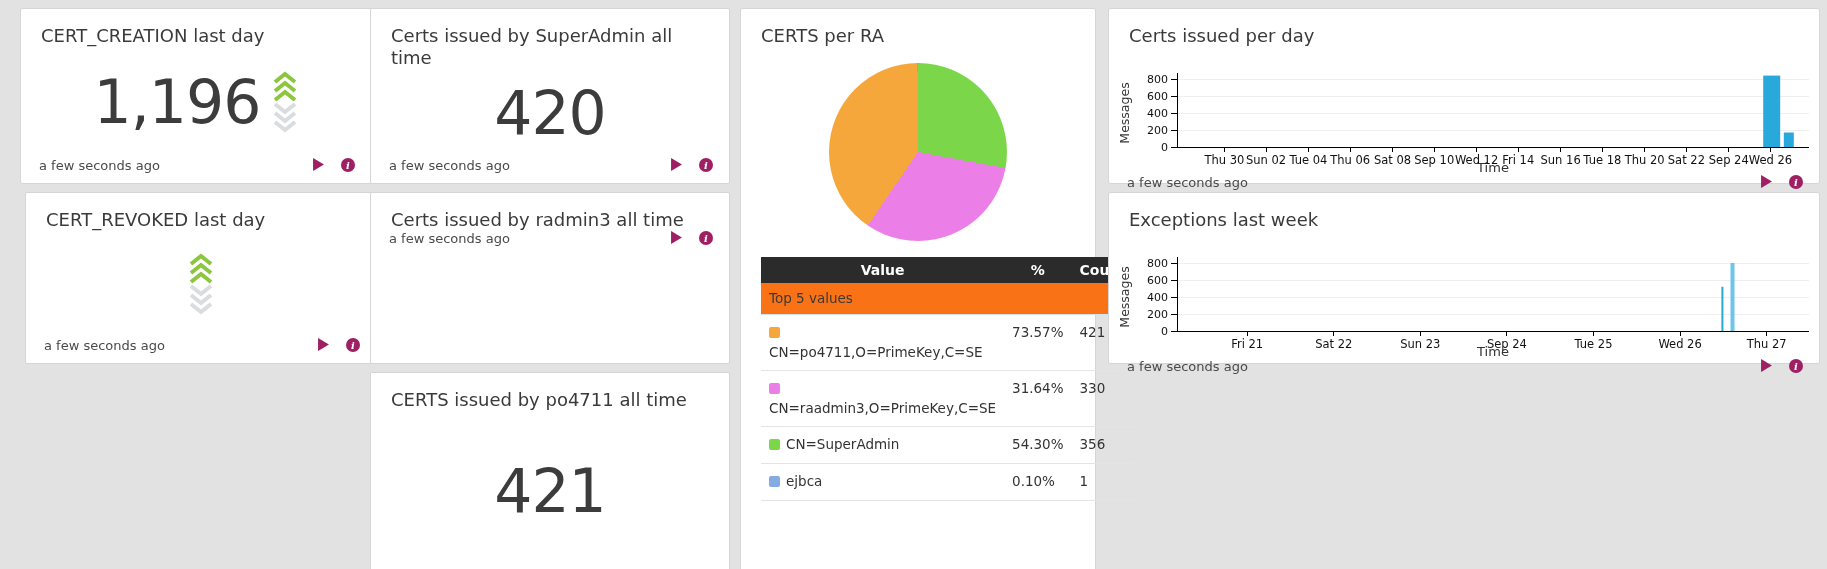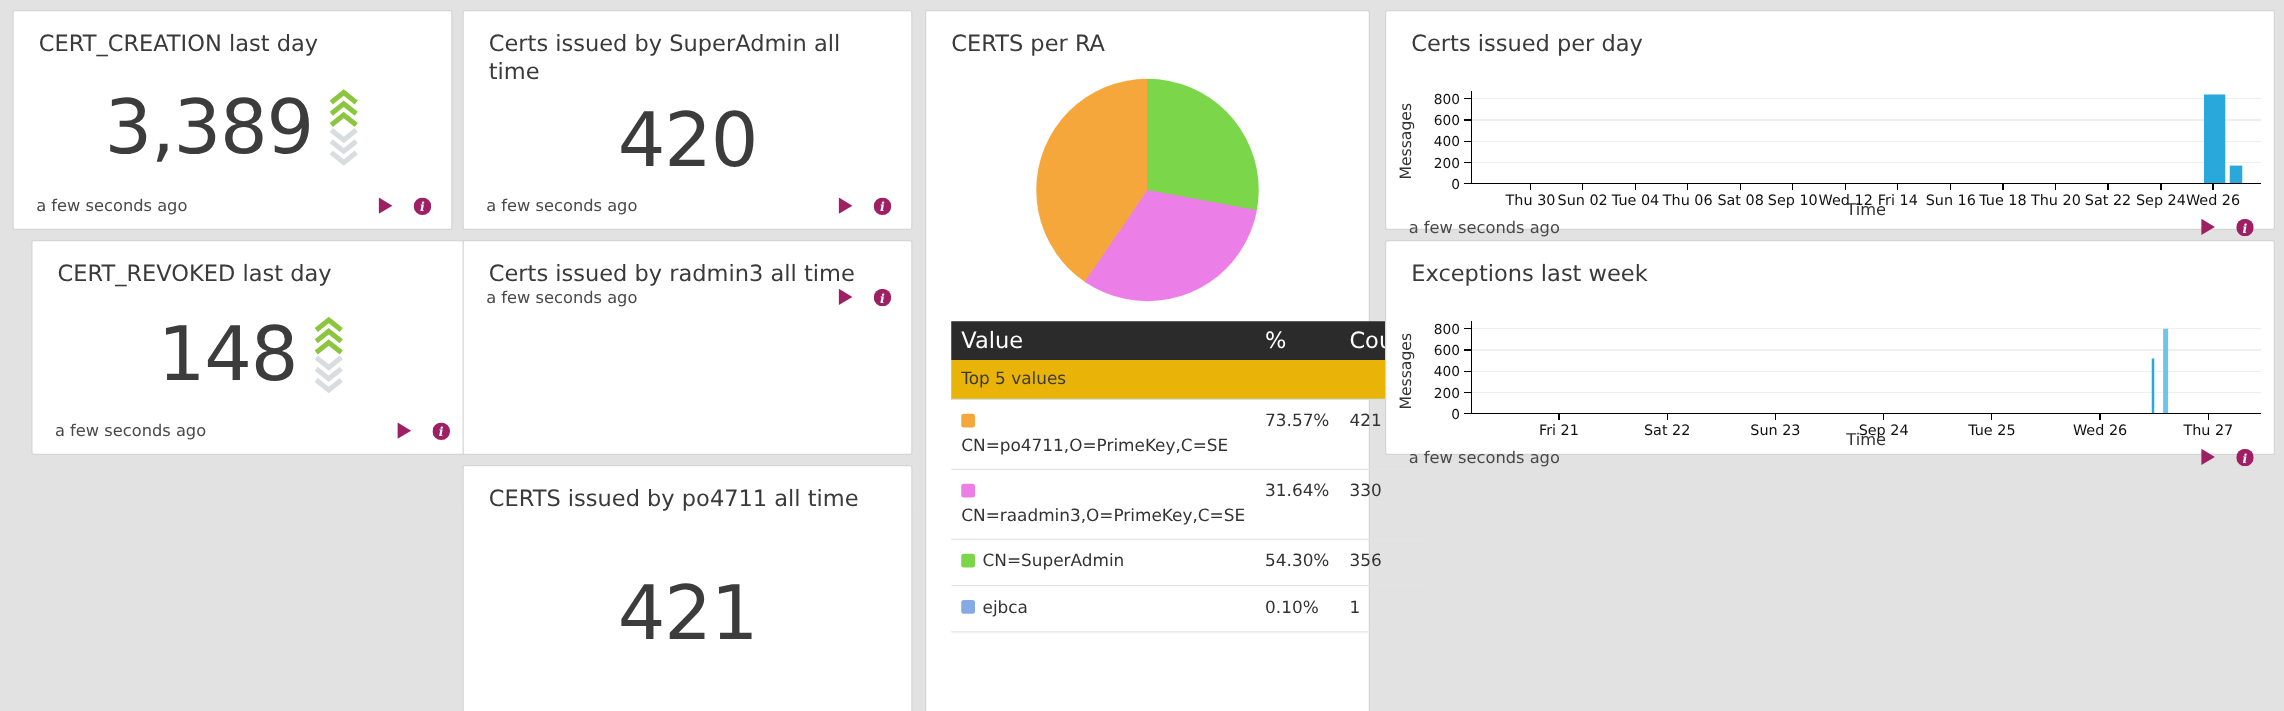--- a/index.html
+++ b/index.html
@@ -15,33 +15,33 @@
   .title{font-size:18px;color:#3a3a3a;padding:16px 20px 0 20px;line-height:1.2;}
   .numwrap{flex:1;display:flex;align-items:center;justify-content:center;gap:12px;min-height:0;}
   .bignum{font-size:60px;line-height:1;color:#3c3c3c;letter-spacing:-1px;}
   .footer{display:flex;align-items:flex-start;padding:0 16px 10px 18px;font-size:13px;color:#4a4a4a;}
   .footer .spacer{flex:1;}
   .iconbtn{background:none;border:none;padding:0 0 0 16px;margin:0;cursor:pointer;display:flex;align-items:center;}
   .chartbox{padding:4px 5px 0 6px;}
   svg{font-family:inherit;display:block;}
   .pie{width:178px;height:178px;border-radius:50%;margin:16px auto 0 auto;}
   .ra-table{width:calc(100% - 40px);margin:16px 20px 0 20px;border-collapse:collapse;font-size:13.5px;color:#333;}
-  .ra-table th{background:#2b2b2b;color:#fff;font-weight:normal;text-align:left;padding:5px 8px;font-size:18px;}
+  .ra-table th{background:#2b2b2b;color:#fff;font-weight:bold;text-align:center;padding:5px 8px;font-size:14px;}
   .ra-table th.c1{width:55%;} .ra-table th.c2{width:24%;} .ra-table th.c3{width:21%;}
   .ra-table td{padding:8px 8px;border-bottom:1px solid #e4e4e4;vertical-align:top;line-height:1.45;}
-  .ra-table tr.section td{background:#eab308;border-bottom:1px solid #cfe3ef;padding:6px 8px;color:#3a3a3a;}
+  .ra-table tr.section td{background:#f97316;border-bottom:1px solid #cfe3ef;padding:6px 8px;color:#3a3a3a;}
   .swatch{display:inline-block;width:11px;height:11px;border-radius:2px;margin-right:6px;position:relative;top:1px;}
 </style>
 </head>
 <body>
 
-<div class="card" style="left:10px;top:8px;width:352px;height:176px">
+<div class="card" style="left:20px;top:8px;width:352px;height:176px">
   <div class="title">CERT_CREATION last day</div>
   <div class="numwrap">
-    <div class="bignum">3,389</div>
+    <div class="bignum">1,196</div>
     <svg width="26" height="62" viewBox="0 0 26 62">
       <g fill="none" stroke="#8cc63f" stroke-width="4">
         <polyline points="3,11 13,3 23,11"></polyline>
           <polyline points="3,20 13,12 23,20"></polyline>
           <polyline points="3,29 13,21 23,29"></polyline>
       </g>
       <g fill="none" stroke="#d9dde0" stroke-width="4">
         <polyline points="3,33 13,41 23,33"></polyline>
           <polyline points="3,42 13,50 23,42"></polyline>
           <polyline points="3,51 13,59 23,51"></polyline>
@@ -61,21 +61,20 @@
           <circle cx="7" cy="7" r="7" fill="#9e1f63"></circle>
           <text x="7" y="11" text-anchor="middle" font-size="10" font-weight="bold" font-style="italic" font-family="DejaVu Serif,serif" fill="#fff">i</text>
         </svg>
       </button>
   </div>
 </div>
 
 <div class="card" style="left:25px;top:192px;width:352px;height:172px">
   <div class="title">CERT_REVOKED last day</div>
   <div class="numwrap">
-    <div class="bignum">148</div>
     <svg width="26" height="62" viewBox="0 0 26 62">
       <g fill="none" stroke="#8cc63f" stroke-width="4">
         <polyline points="3,11 13,3 23,11"></polyline>
           <polyline points="3,20 13,12 23,20"></polyline>
           <polyline points="3,29 13,21 23,29"></polyline>
       </g>
       <g fill="none" stroke="#d9dde0" stroke-width="4">
         <polyline points="3,33 13,41 23,33"></polyline>
           <polyline points="3,42 13,50 23,42"></polyline>
           <polyline points="3,51 13,59 23,51"></polyline>

